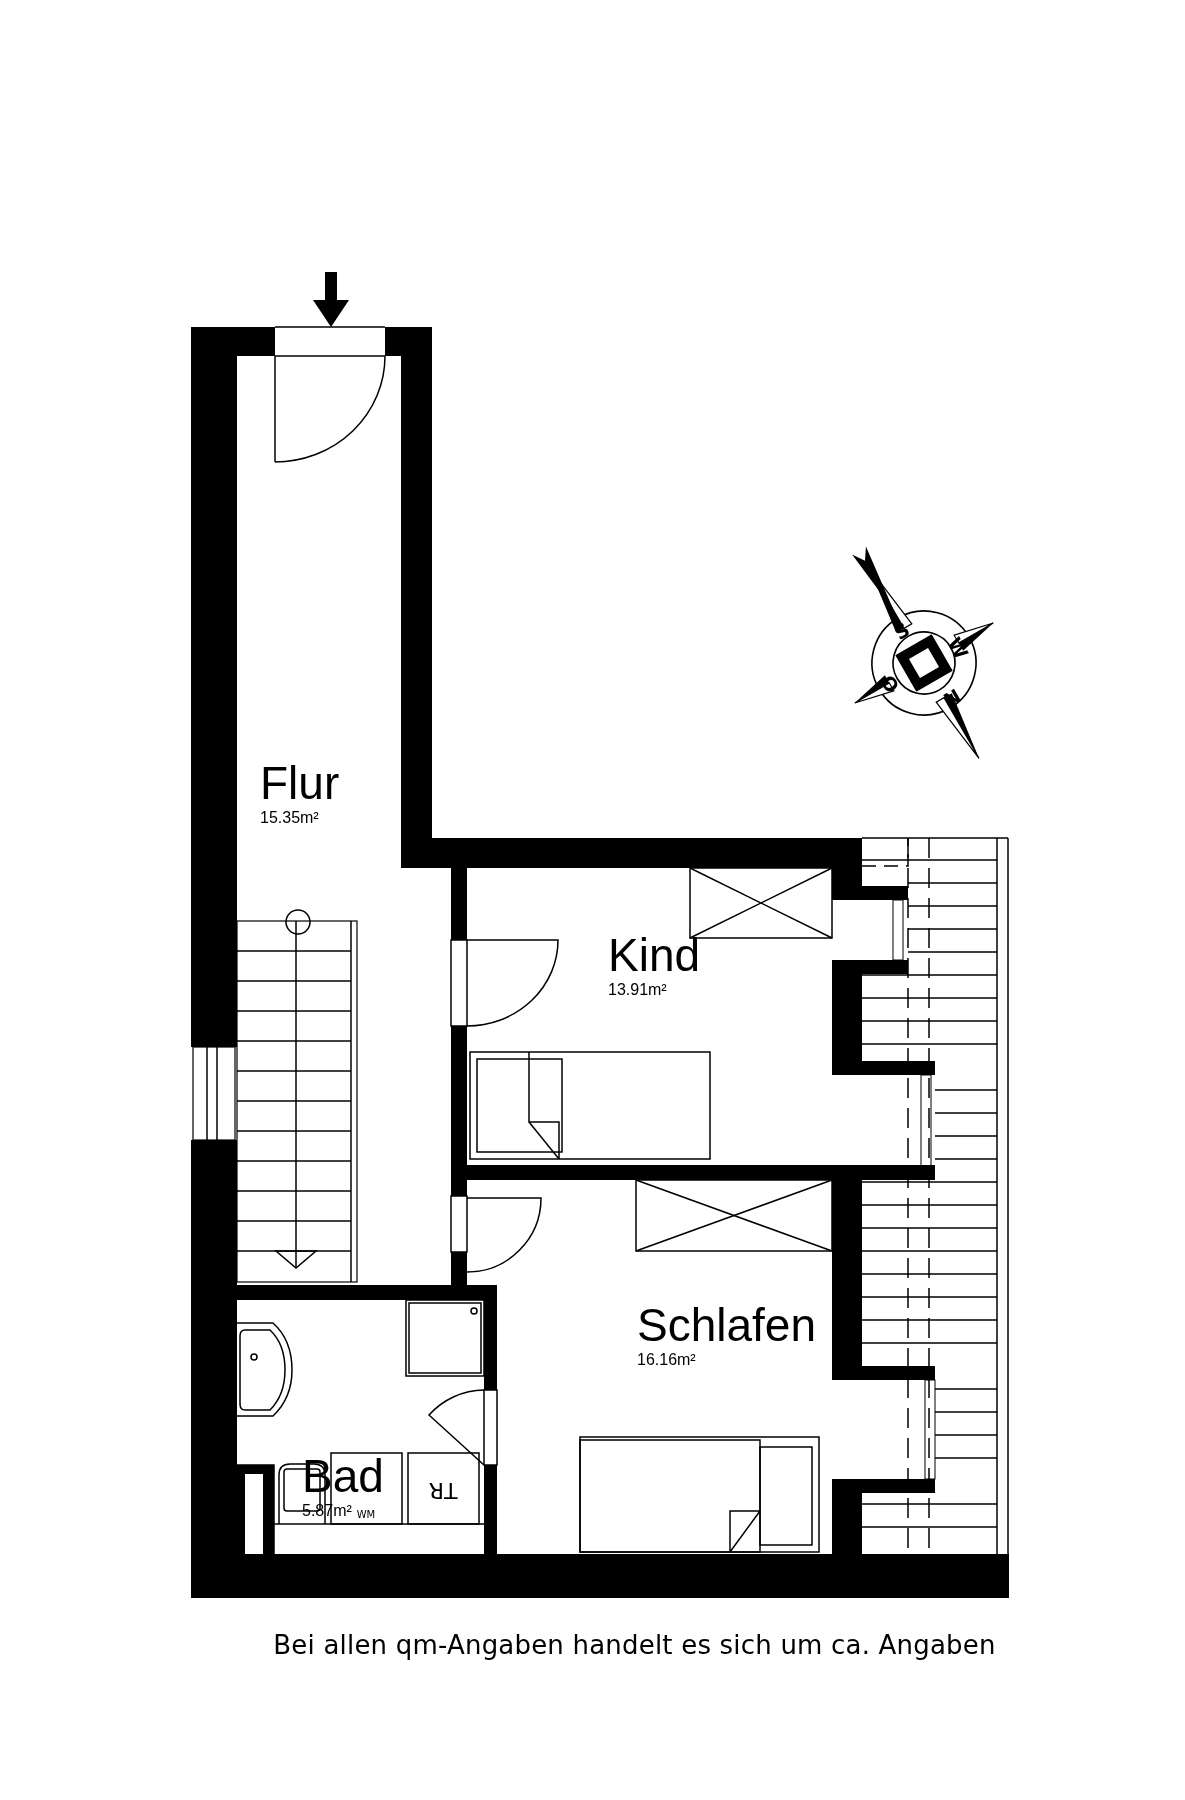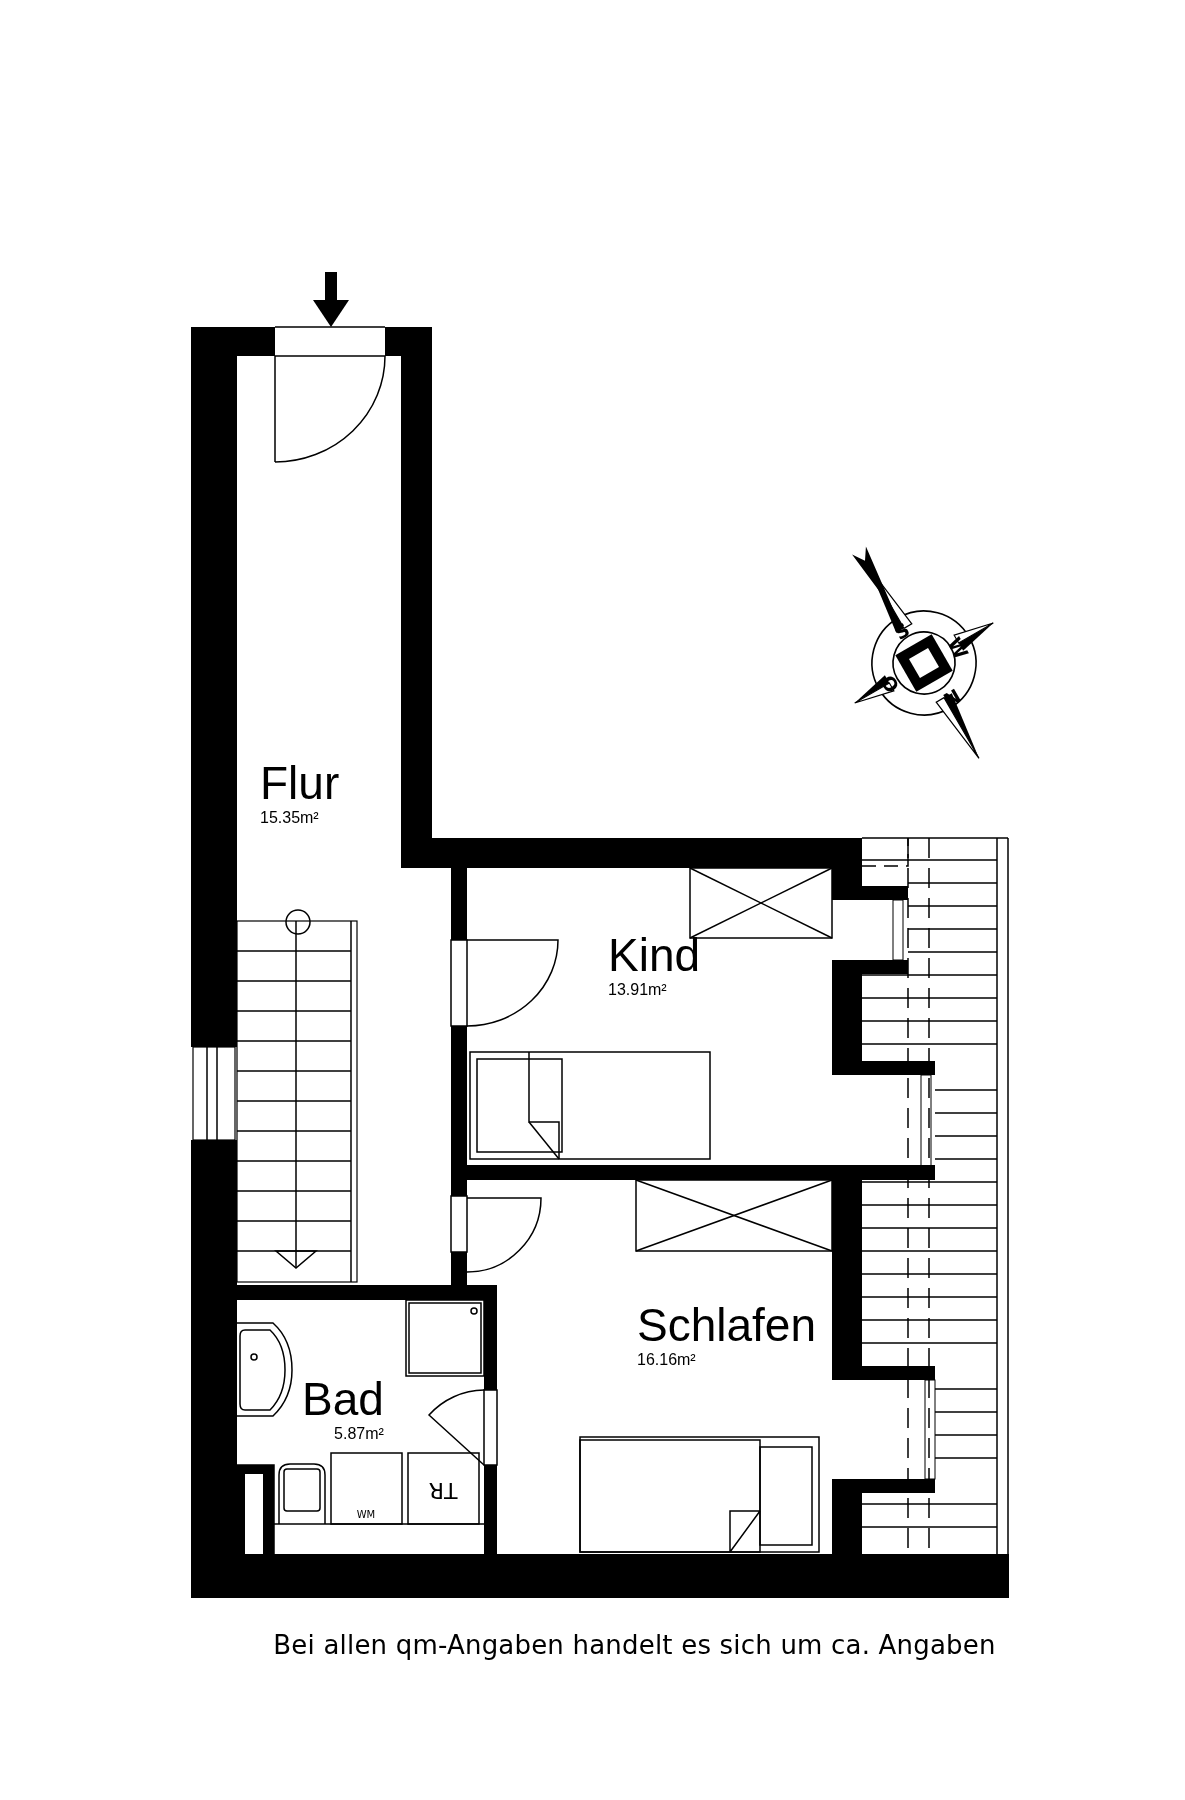--- a/index.html
+++ b/index.html
@@ -220,18 +220,18 @@
   <div class="room-area">15.35m²</div>
 </div>
 <div class="label" style="left:608px; top:932px;">
   <div class="room-name">Kind</div>
   <div class="room-area">13.91m²</div>
 </div>
 <div class="label" style="left:637px; top:1302px;">
   <div class="room-name">Schlafen</div>
   <div class="room-area">16.16m²</div>
 </div>
-<div class="label" style="left:302px; top:1376px;text-align:right;">
+<div class="label" style="left:302px; top:1453px;">
   <div class="room-name">Bad</div>
   <div class="room-area">5.87m²</div>
 </div>
 
 <div class="footnote">Bei allen qm-Angaben handelt es sich um ca. Angaben</div>
 
 </body></html>

